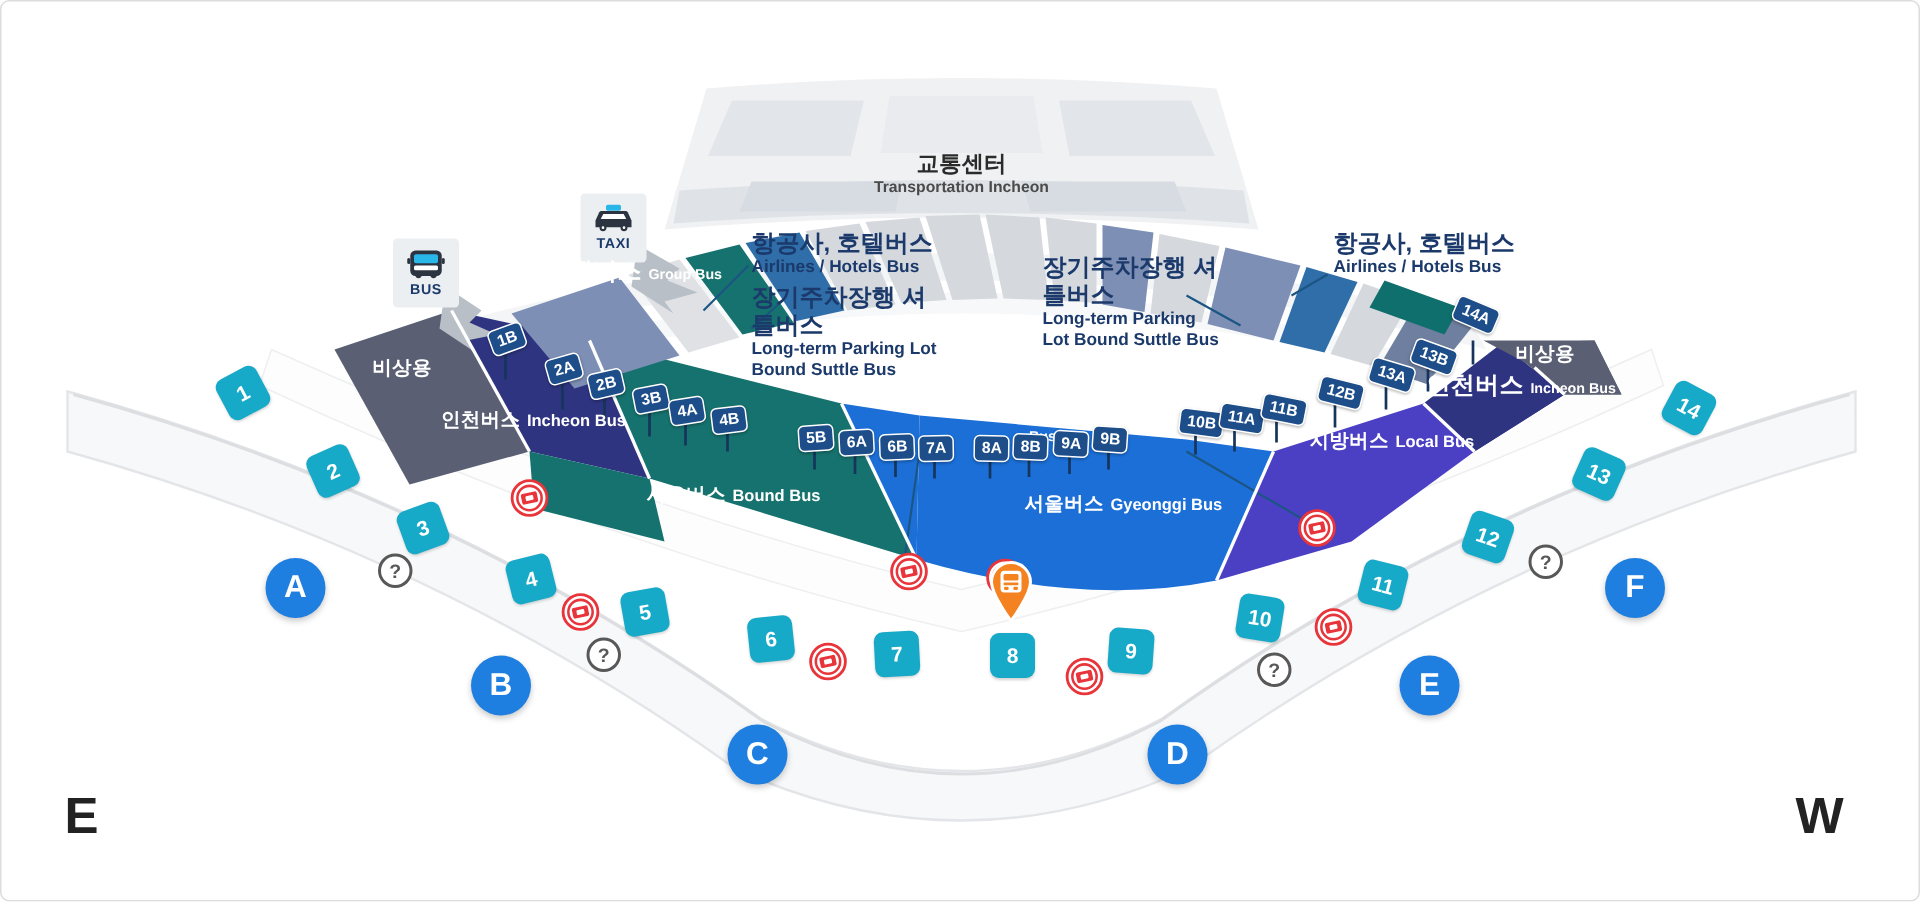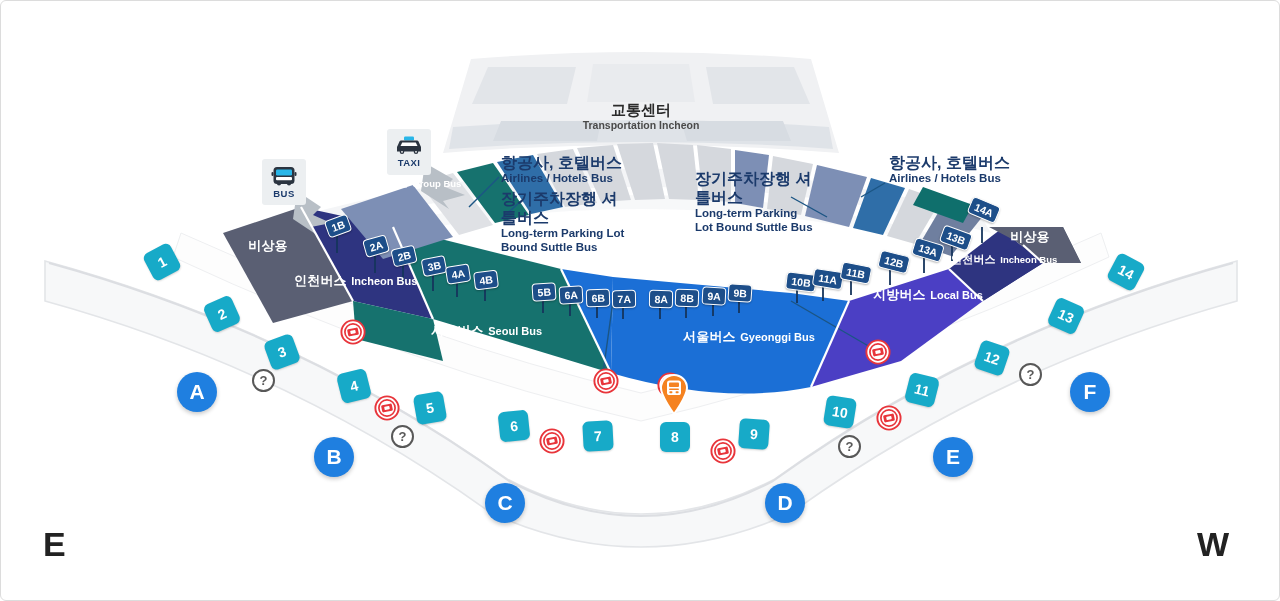--- a/index.html
+++ b/index.html
@@ -14,21 +14,21 @@
 
   
   .ov{position:absolute;}
 
   .zone-label{
     text-align:center;color:#ffffff;line-height:1.15;
     pointer-events:none;white-space:nowrap;
   }
   .zone-label .kr{font-size:13px;font-weight:bold;letter-spacing:.2px;}
   .zone-label .en{font-size:11px;font-weight:bold;}
-  .zone-label.small .kr{font-size:11px;}
+  .zone-label.small .kr{font-size:16px;}
   .zone-label.small .en{font-size:9.5px;}
 
   .annot{color:#1b3a6b;line-height:1.2;white-space:nowrap;}
   .annot .kr{font-size:16px;font-weight:bold;display:block;}
   .annot .en{font-size:11.5px;font-weight:bold;display:block;}
 
   
   .pbadge{
     position:absolute;background:#1d4e89;color:#fff;border:1.6px solid #ffffff;
     border-radius:4px;font-size:10.5px;font-weight:bold;
@@ -283,21 +283,21 @@
     <span class="kr">비상용</span>
   </div>
 
   <div class="zone-label ov" style="left:293px;top:270px;width:82px;">
     <span class="kr">인천버스</span>
     <span class="en">Incheon Bus</span>
   </div>
 
   <div class="zone-label ov" style="left:430px;top:320px;width:82px;">
     <span class="kr">서울버스</span>
-    <span class="en">Seoul Bus</span>
+    <span class="en">Bound Bus</span>
   </div>
 
   <div class="zone-label ov" style="left:682px;top:326px;width:84px;">
     <span class="kr">서울버스</span>
     <span class="en">Gyeonggi Bus</span>
   </div>
 
   <div class="zone-label ov" style="left:872px;top:284px;width:82px;">
     <span class="kr">지방버스</span>
     <span class="en">Local Bus</span>

